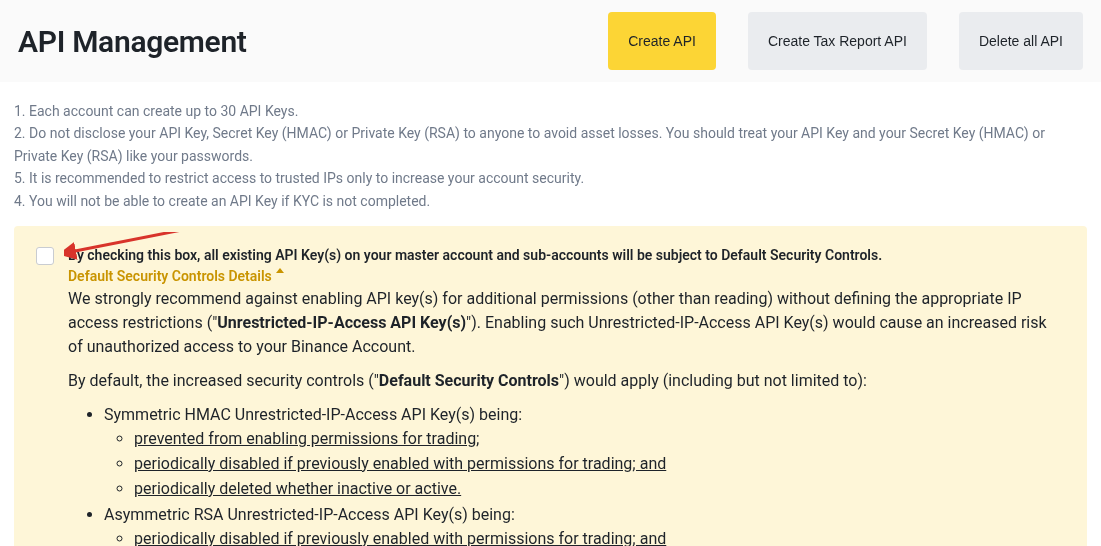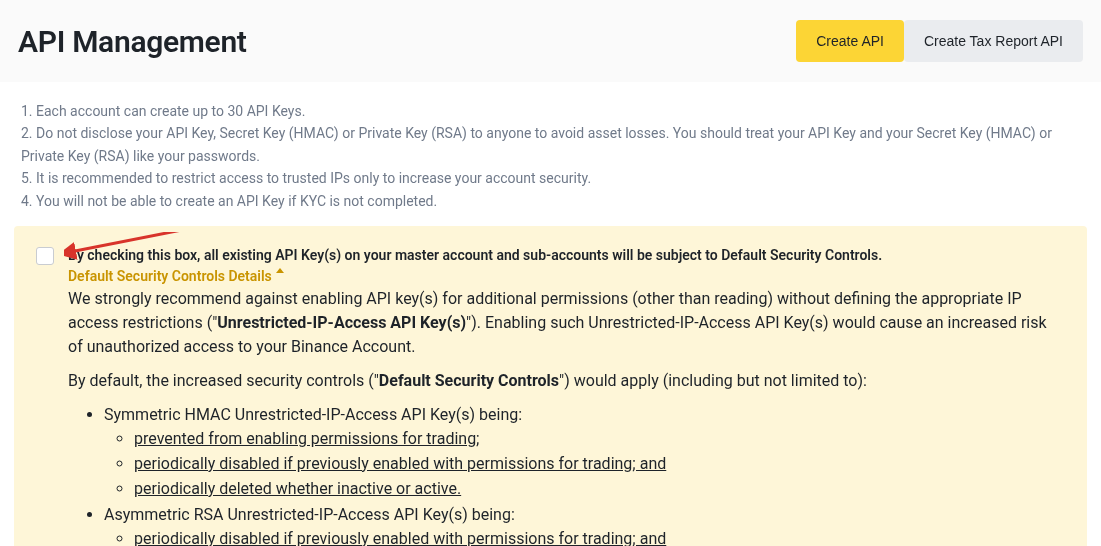--- a/index.html
+++ b/index.html
@@ -8,32 +8,32 @@
       background: #ffffff;
       color: #1e2329;
       width: 1101px;
     }
     .header-bar {
       height: 82px;
       background: #fafafa;
       display: flex;
       align-items: center;
       padding: 0 18px 0 18px;
-      gap: 0;
+      gap: 32px;
     }
     .page-title {
       font-size: 30px;
       font-weight: 600;
       color: #1e2329;
       letter-spacing: -0.3px;
       flex: 0 0 auto;
       margin-right: auto;
     }
     .btn {
-      height: 42px;
+      height: 58px;
       padding: 0 20px;
       border: none;
       border-radius: 4px;
       font-size: 14px;
       font-weight: 500;
       cursor: pointer;
     }
     .btn-primary {
       background: #fcd535;
       color: #1e2329;
@@ -41,21 +41,20 @@
     .btn-secondary {
       background: #eaecef;
       color: #1e2329;
       text-align: center;
     }
     .notes {
       padding: 18px 16px 14px 14px;
       font-size: 14px;
       color: #707a8a;
       line-height: 1.6;
-      margin-left: 7px;
     }
     .highlight-box {
       margin: 0 14px 8px 14px;
       background: #fef6d8;
       border-radius: 4px;
       padding: 20px 22px 14px 22px;
       position: relative;
     }
     .checkbox-row {
       display: flex;
@@ -124,20 +123,21 @@
       pointer-events: none;
     }
   </style>
 </head>
 <body>
 
 <div class="header-bar">
   <div class="page-title">API Management</div>
   <button class="btn btn-primary">Create API</button>
   <button class="btn btn-secondary">Create Tax Report API</button>
+  <button class="btn btn-secondary">Delete all API</button>
 </div>
 
 <div class="notes">
   <div>1. Each account can create up to 30 API Keys.</div>
   <div>2. Do not disclose your API Key, Secret Key (HMAC) or Private Key (RSA) to anyone to avoid asset losses. You should treat your API Key and your Secret Key (HMAC) or Private Key (RSA) like your passwords.</div>
   <div>5. It is recommended to restrict access to trusted IPs only to increase your account security.</div>
   <div>4. You will not be able to create an API Key if KYC is not completed.</div>
 </div>
 
 <div class="highlight-box">

